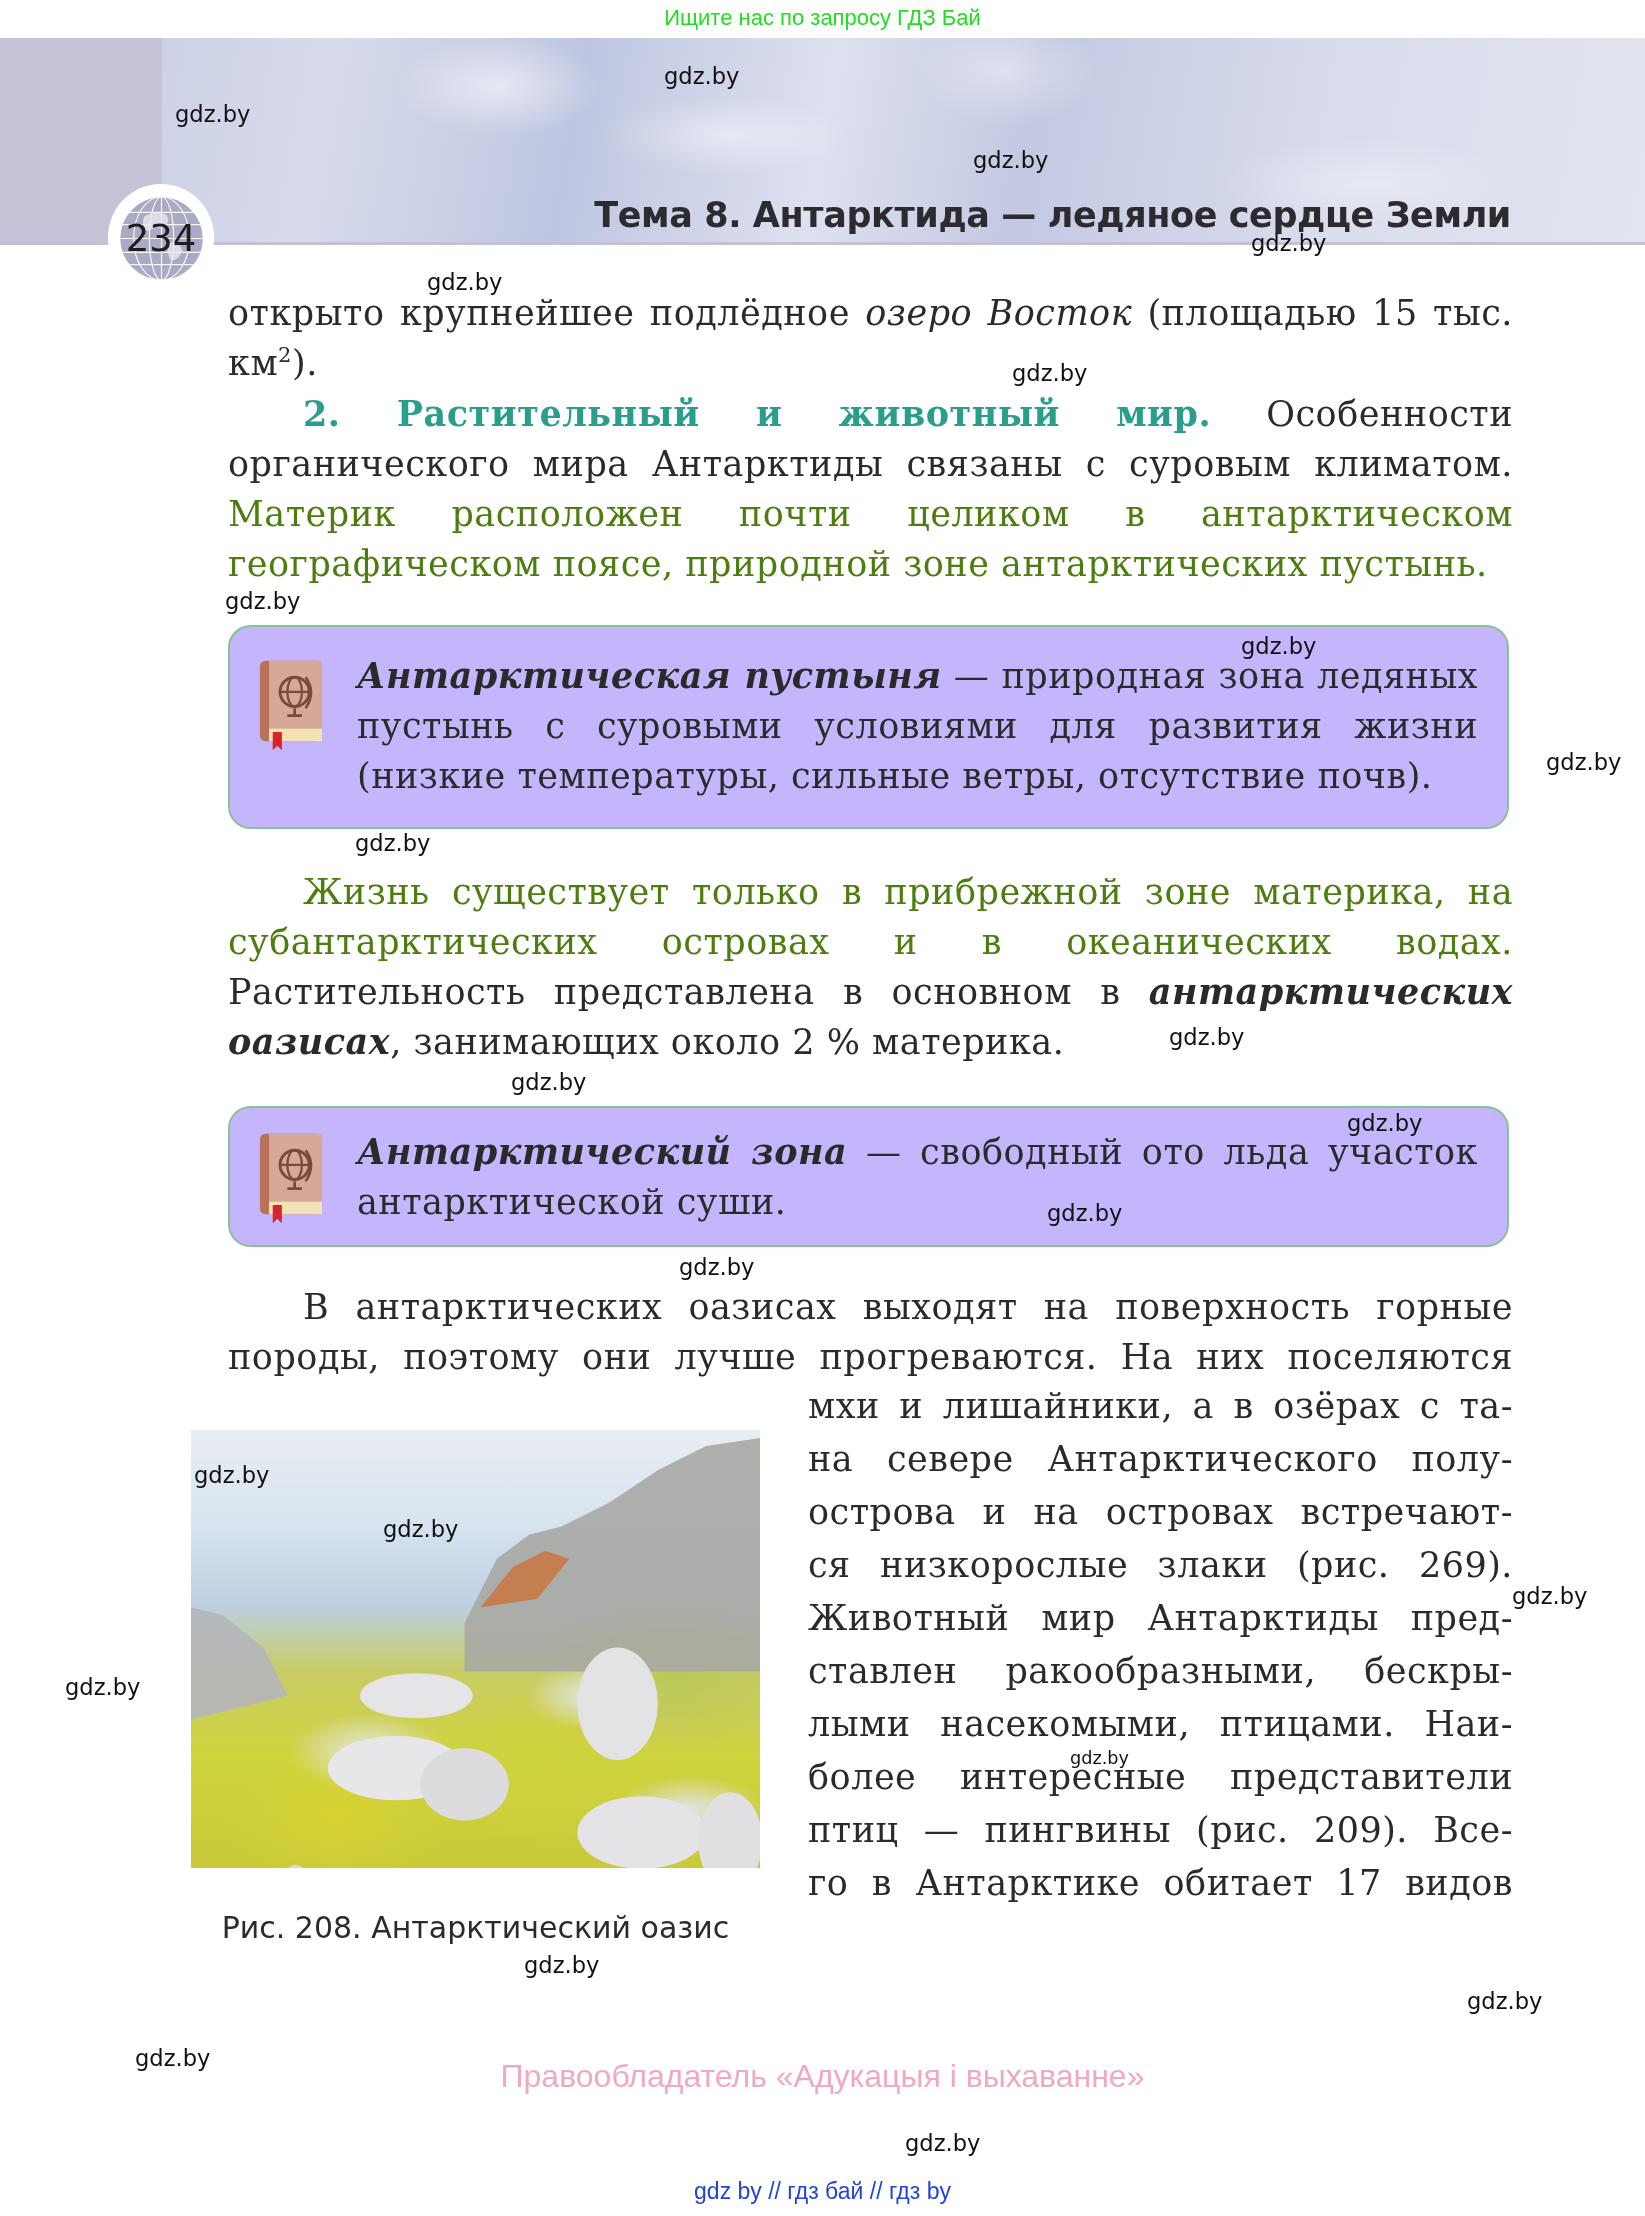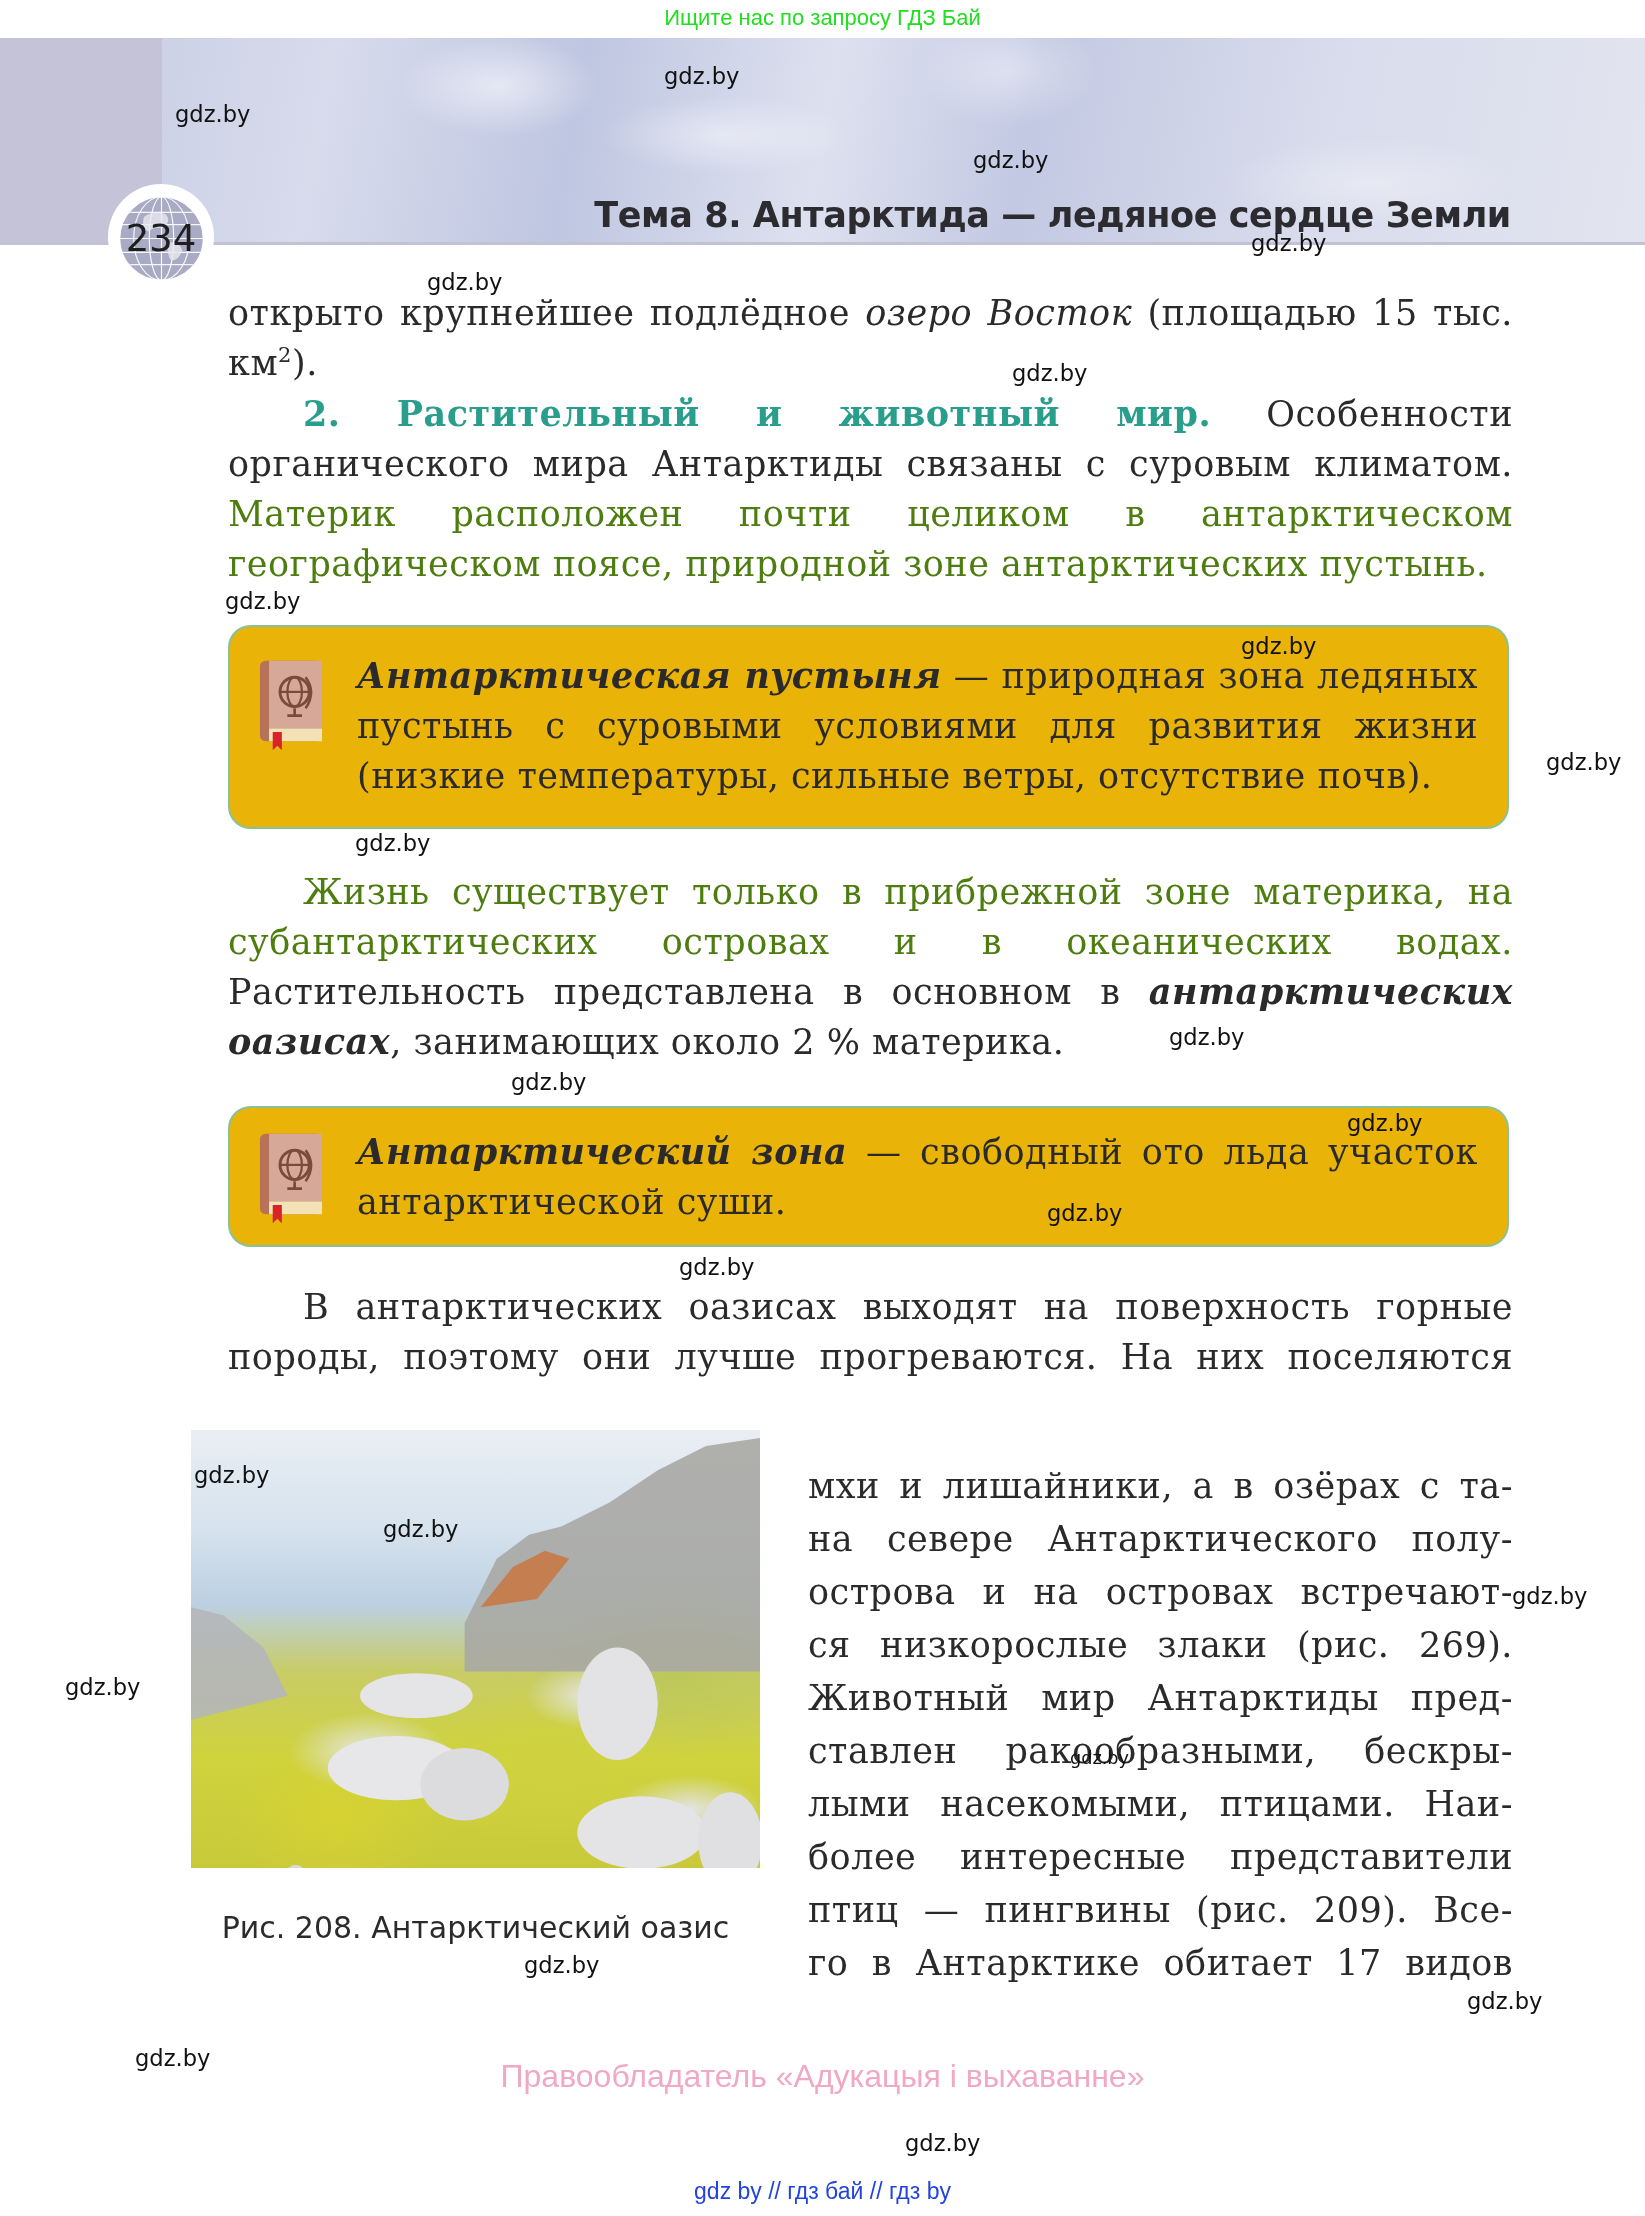--- a/index.html
+++ b/index.html
@@ -55,21 +55,21 @@
     font-size:35px; line-height:50px; text-align:justify;
     letter-spacing:0.5px;
   }
   .teal { color:#2a9e8d; font-weight:bold; }
   .blue { color:#4d7c0f; }
   .it { font-style:italic; }
   .bi { font-style:italic; font-weight:bold; }
   sup { font-size:21px; line-height:0; }
   .def-box {
     position:absolute; left:228px; width:1281px;
-    border:2.4px solid #8ac298; border-radius:22.6px; background:#eab308;
+    border:2.4px solid #8ac298; border-radius:22.6px; background:#c4b5fd;
     box-sizing:border-box;
   }
   .def-icon { position:absolute; left:24px; width:74px; height:95px; }
   .def-text {
     position:absolute; left:127px; right:29px;
     font-size:35px; line-height:50px; text-align:justify; letter-spacing:0.5px;
   }
   .photo {
     position:absolute; left:191px; top:1430px; width:569px; height:438px; overflow:hidden;
     background:
@@ -83,21 +83,21 @@
   }
   .photo-mountain {
     position:absolute; left:0; top:0; width:569px; height:438px;
   }
   .caption {
     position:absolute; left:191px; top:1910px; width:569px; text-align:center;
     font-family:"DejaVu Sans", "Liberation Sans", sans-serif;
     font-size:30px; color:#2b2b2b;
   }
   .col-text {
-    position:absolute; left:808px; width:705px; top:1460px;
+    position:absolute; left:808px; width:705px; top:1380px;
     font-size:35px; line-height:53px; text-align:justify; letter-spacing:0.5px;
   }
   .col-text .line { display:block; text-align:justify; text-align-last:justify; white-space:nowrap; }
   .rights {
     position:absolute; left:0; width:1645px; top:2058px; text-align:center;
     font-family:"Liberation Sans", sans-serif; font-size:32px; color:#f0a8c4;
   }
   .footer-links {
     position:absolute; left:0; width:1645px; top:2178px; text-align:center;
     font-family:"Liberation Sans", sans-serif; font-size:23px; color:#2244dd;

